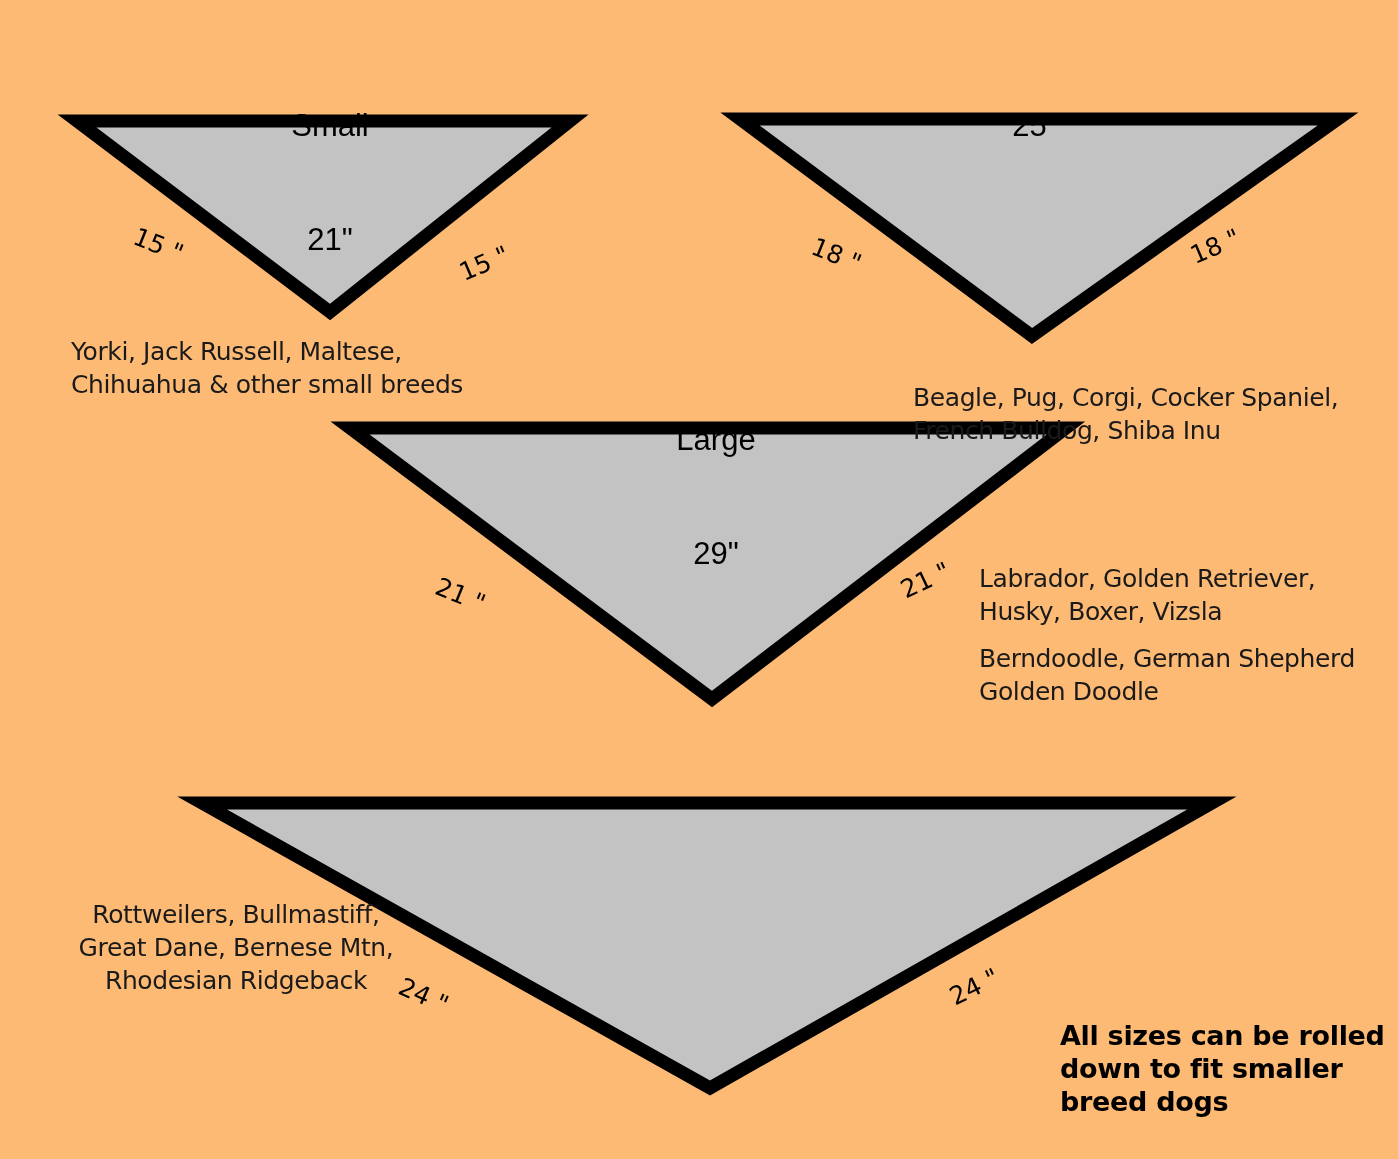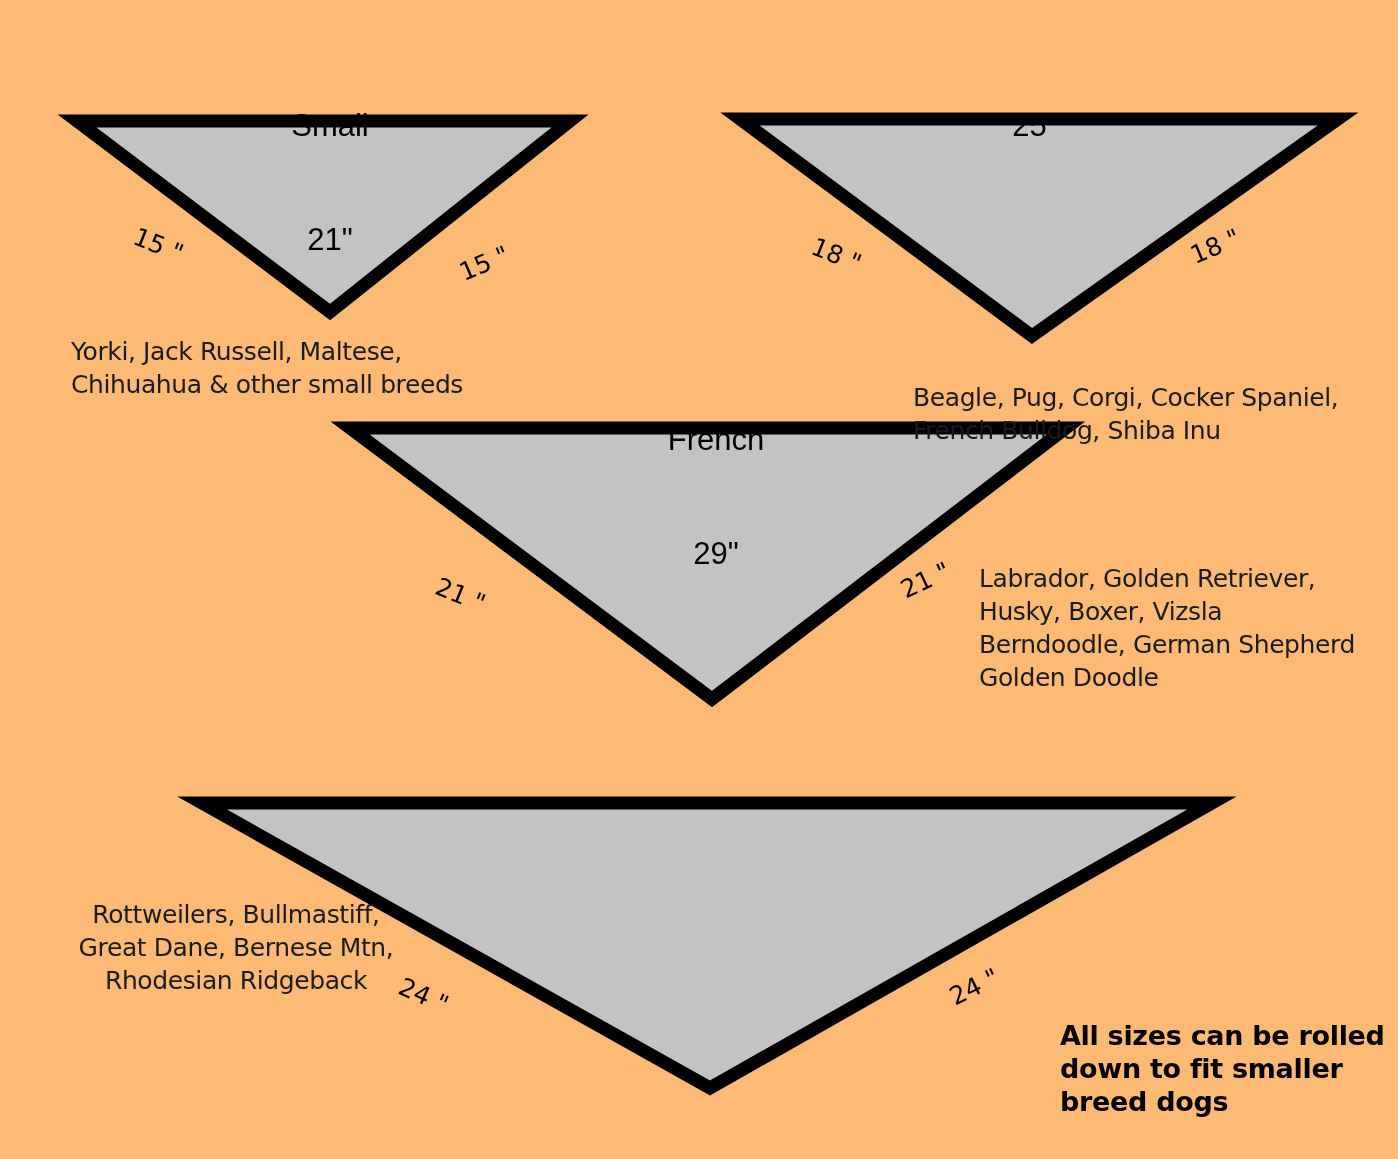--- a/index.html
+++ b/index.html
@@ -101,28 +101,28 @@
 
   <div class="abs size-title" style="left:935px; top:31px; width:200px;">
     <span class="size-width">25"</span>
   </div>
   <div class="abs edge-label" style="left:818px; top:232px; transform: rotate(22deg);">18 "</div>
   <div class="abs edge-label" style="left:1186px; top:243px; transform: rotate(-23deg);">18 "</div>
   <div class="abs breed-text" style="left:913px; top:337px; width:470px;margin-top:44px;">Beagle, Pug, Corgi, Cocker Spaniel,
 French Bulldog, Shiba Inu</div>
 
   <div class="abs size-title" style="left:616px; top:345px; width:200px;">
-    <span class="size-name">French</span>
+    <span class="size-name">Large</span>
     <span class="size-width">29"</span>
   </div>
   <div class="abs edge-label" style="left:442px; top:572px; transform: rotate(22deg);">21 "</div>
   <div class="abs edge-label" style="left:896px; top:578px; transform: rotate(-25deg);">21 "</div>
   <div class="abs breed-text" style="left:979px; top:562px; width:400px;">Labrador, Golden Retriever,
 Husky, Boxer, Vizsla</div>
-  <div class="abs breed-text" style="left:979px; top:628px; width:400px;">Berndoodle, German Shepherd
+  <div class="abs breed-text" style="left:979px; top:642px; width:400px;">Berndoodle, German Shepherd
 Golden Doodle</div>
 
   <div class="abs edge-label" style="left:406px; top:972px; transform: rotate(24deg);">24 "</div>
   <div class="abs edge-label" style="left:945px; top:985px; transform: rotate(-26deg);">24 "</div>
   <div class="abs breed-text" style="left:26px; top:898px; width:420px;text-align:center;">Rottweilers, Bullmastiff,
 Great Dane, Bernese Mtn,
 Rhodesian Ridgeback</div>
 
   <div class="abs note-bold" style="left:1060px; top:1019px; width:330px;">All sizes can be rolled
 down to fit smaller

